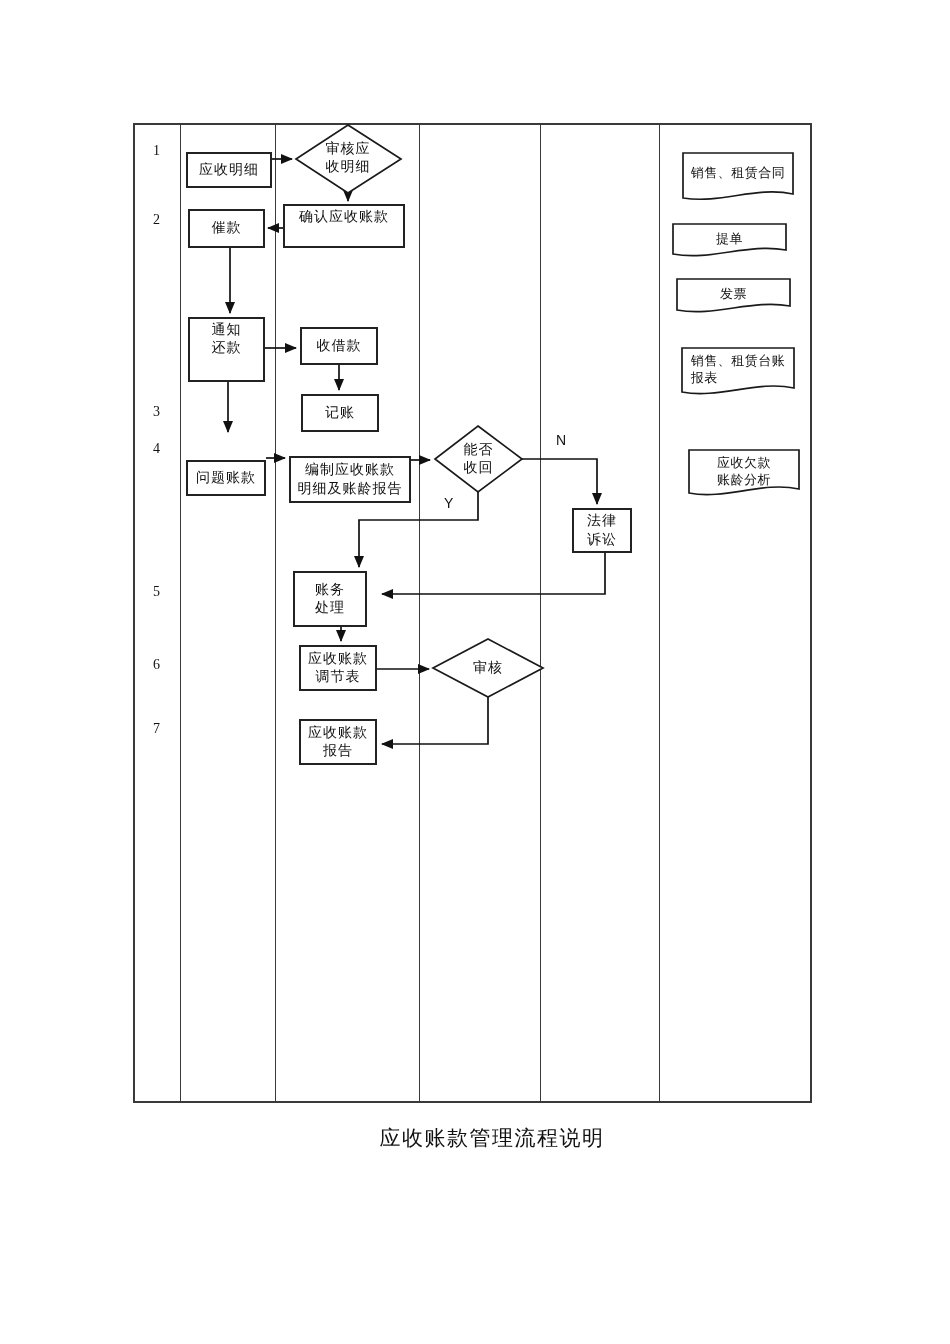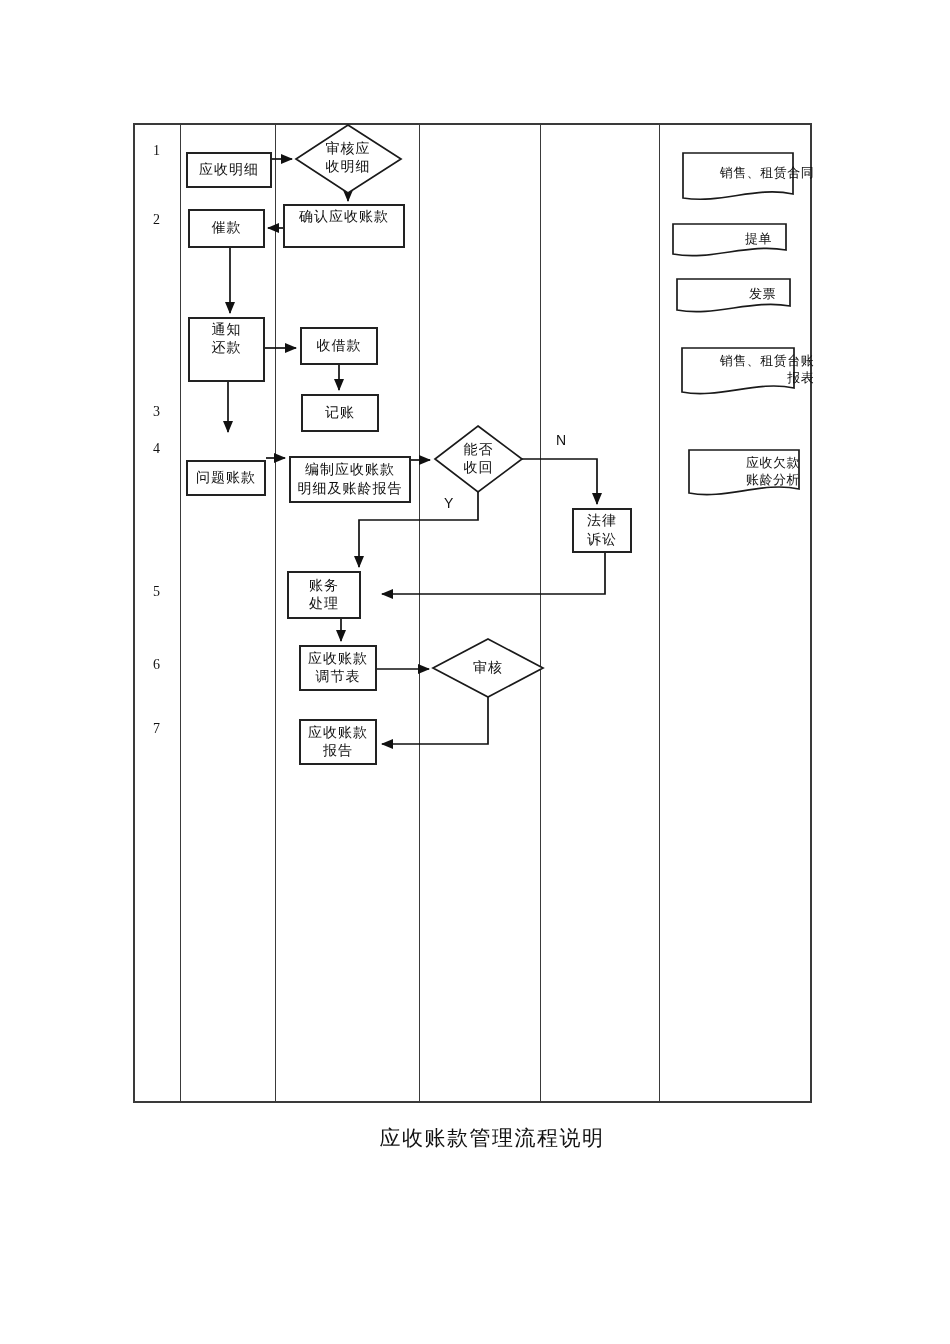--- a/index.html
+++ b/index.html
@@ -9,21 +9,21 @@
   .table-outline{position:absolute;left:133px;top:123px;width:679px;height:980px;
         border:2px solid #3a3a3a;box-sizing:border-box;z-index:1;background:transparent;}
   .vline{position:absolute;top:123px;height:980px;width:1px;background:#3a3a3a;z-index:1;}
   .pbox{position:absolute;box-sizing:border-box;border:2px solid #222;background:#fff;
         display:flex;align-items:center;justify-content:center;z-index:3;text-align:center;}
   .pbox.top-align{align-items:flex-start;padding-top:2px;}
   .lbl{white-space:pre-line;font-size:14px;line-height:1.3;letter-spacing:1px;}
   .dtext{position:absolute;display:flex;align-items:center;justify-content:center;
         text-align:center;z-index:3;}
   .doctext{position:absolute;display:flex;align-items:center;justify-content:center;
-        text-align:right;z-index:3;padding-left:29px;}
+        text-align:left;z-index:3;}
   .doctext .lbl{font-size:13px;letter-spacing:0.5px;}
   .lanenum{position:absolute;left:133px;width:47px;text-align:center;font-size:14px;z-index:3;}
   .branch{position:absolute;font-family:"Liberation Sans","DejaVu Sans",sans-serif;
         font-size:14px;z-index:3;}
   .flow-title{position:absolute;left:0;top:1124px;width:950px;text-align:center;
         font-weight:normal;font-size:21px;letter-spacing:1.5px;z-index:3;padding-left:17px;}
 </style>
 </head>
 <body>
 
@@ -102,21 +102,21 @@
     <span class="lbl">问题账款</span>
     </div>
   <div class="pbox" style="left:289px;top:456px;width:122px;height:47px">
     <span class="lbl">编制应收账款
 明细及账龄报告</span>
     </div>
   <div class="pbox" style="left:572px;top:508px;width:60px;height:45px">
     <span class="lbl">法律
 诉讼</span>
     </div>
-  <div class="pbox" style="left:287px;top:571px;width:74px;height:48px">
+  <div class="pbox" style="left:293px;top:571px;width:74px;height:56px">
     <span class="lbl">账务
 处理</span>
     </div>
   <div class="pbox" style="left:299px;top:645px;width:78px;height:46px">
     <span class="lbl">应收账款
 调节表</span>
     </div>
   <div class="pbox" style="left:299px;top:719px;width:78px;height:46px">
     <span class="lbl">应收账款
 报告</span>

